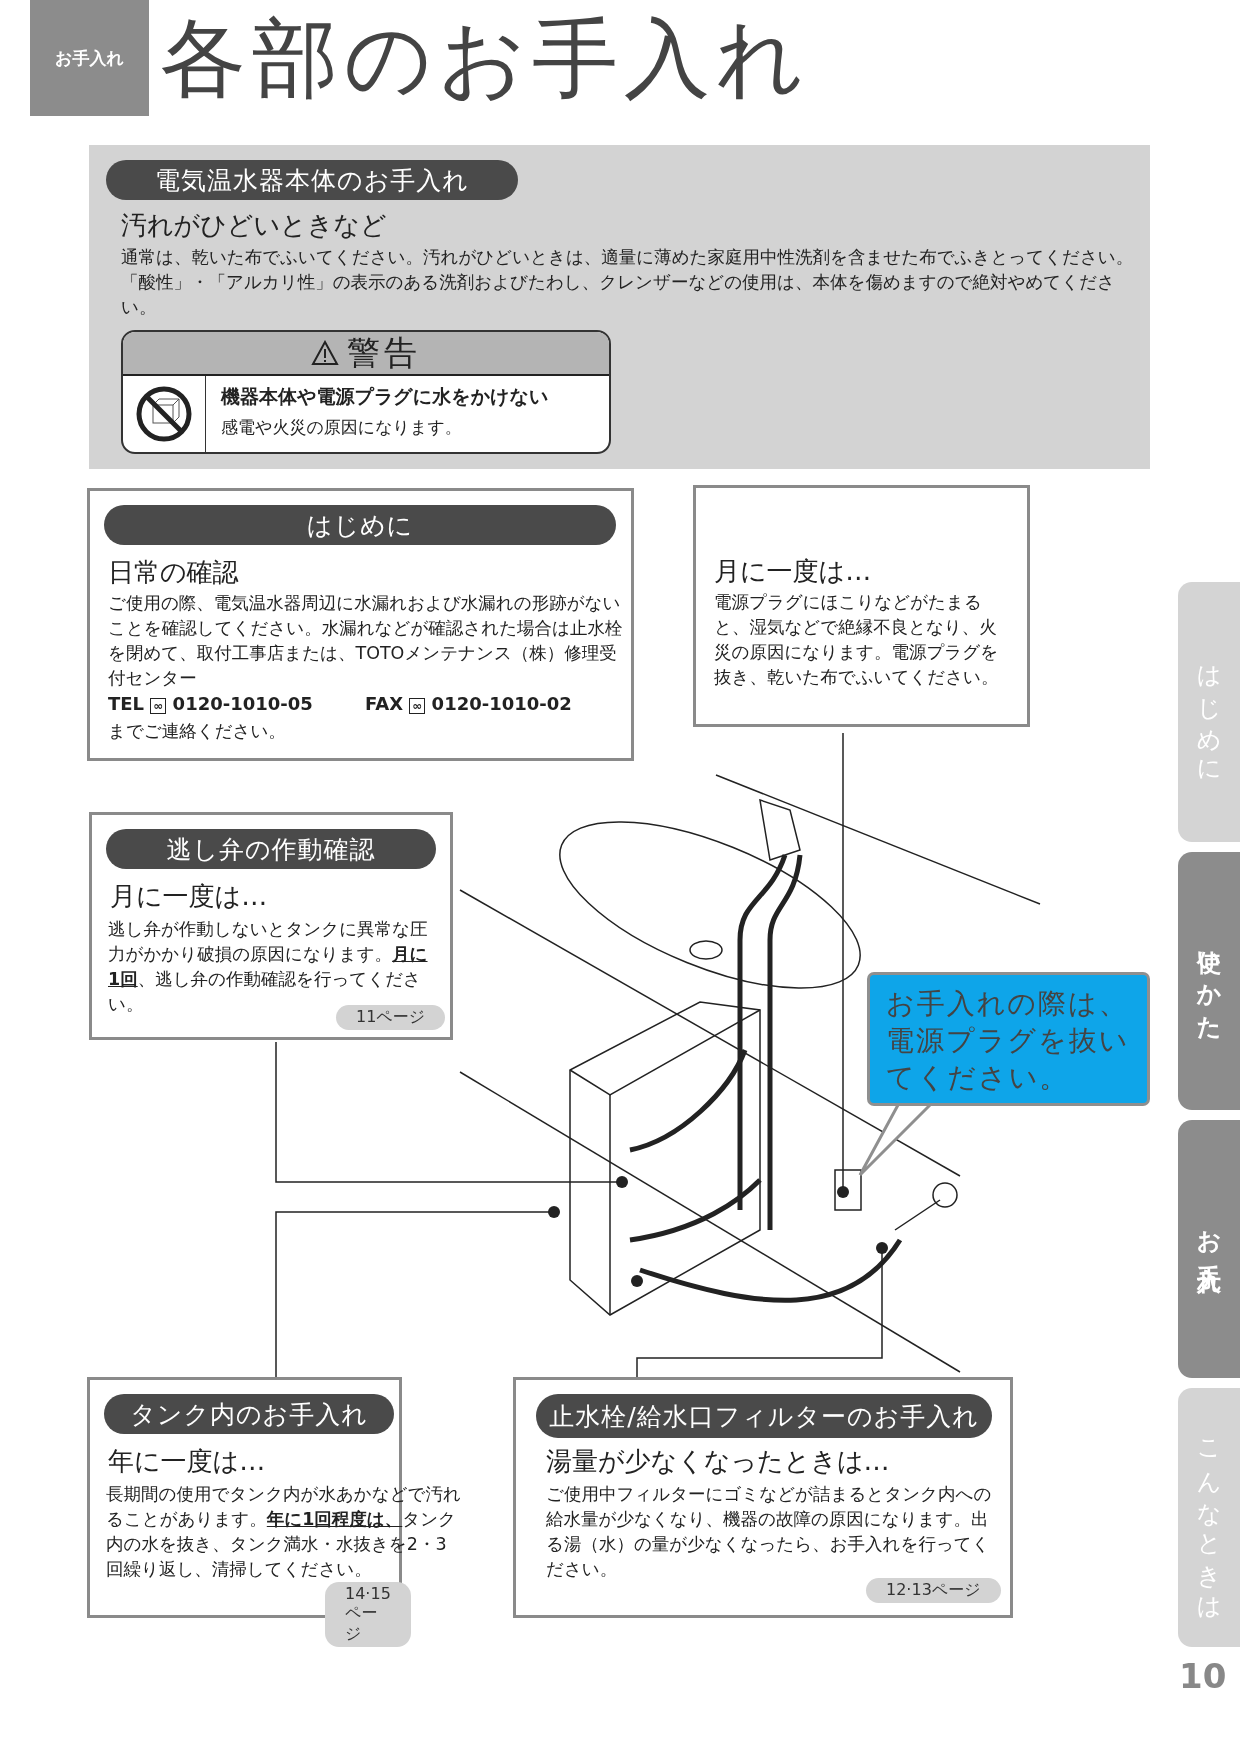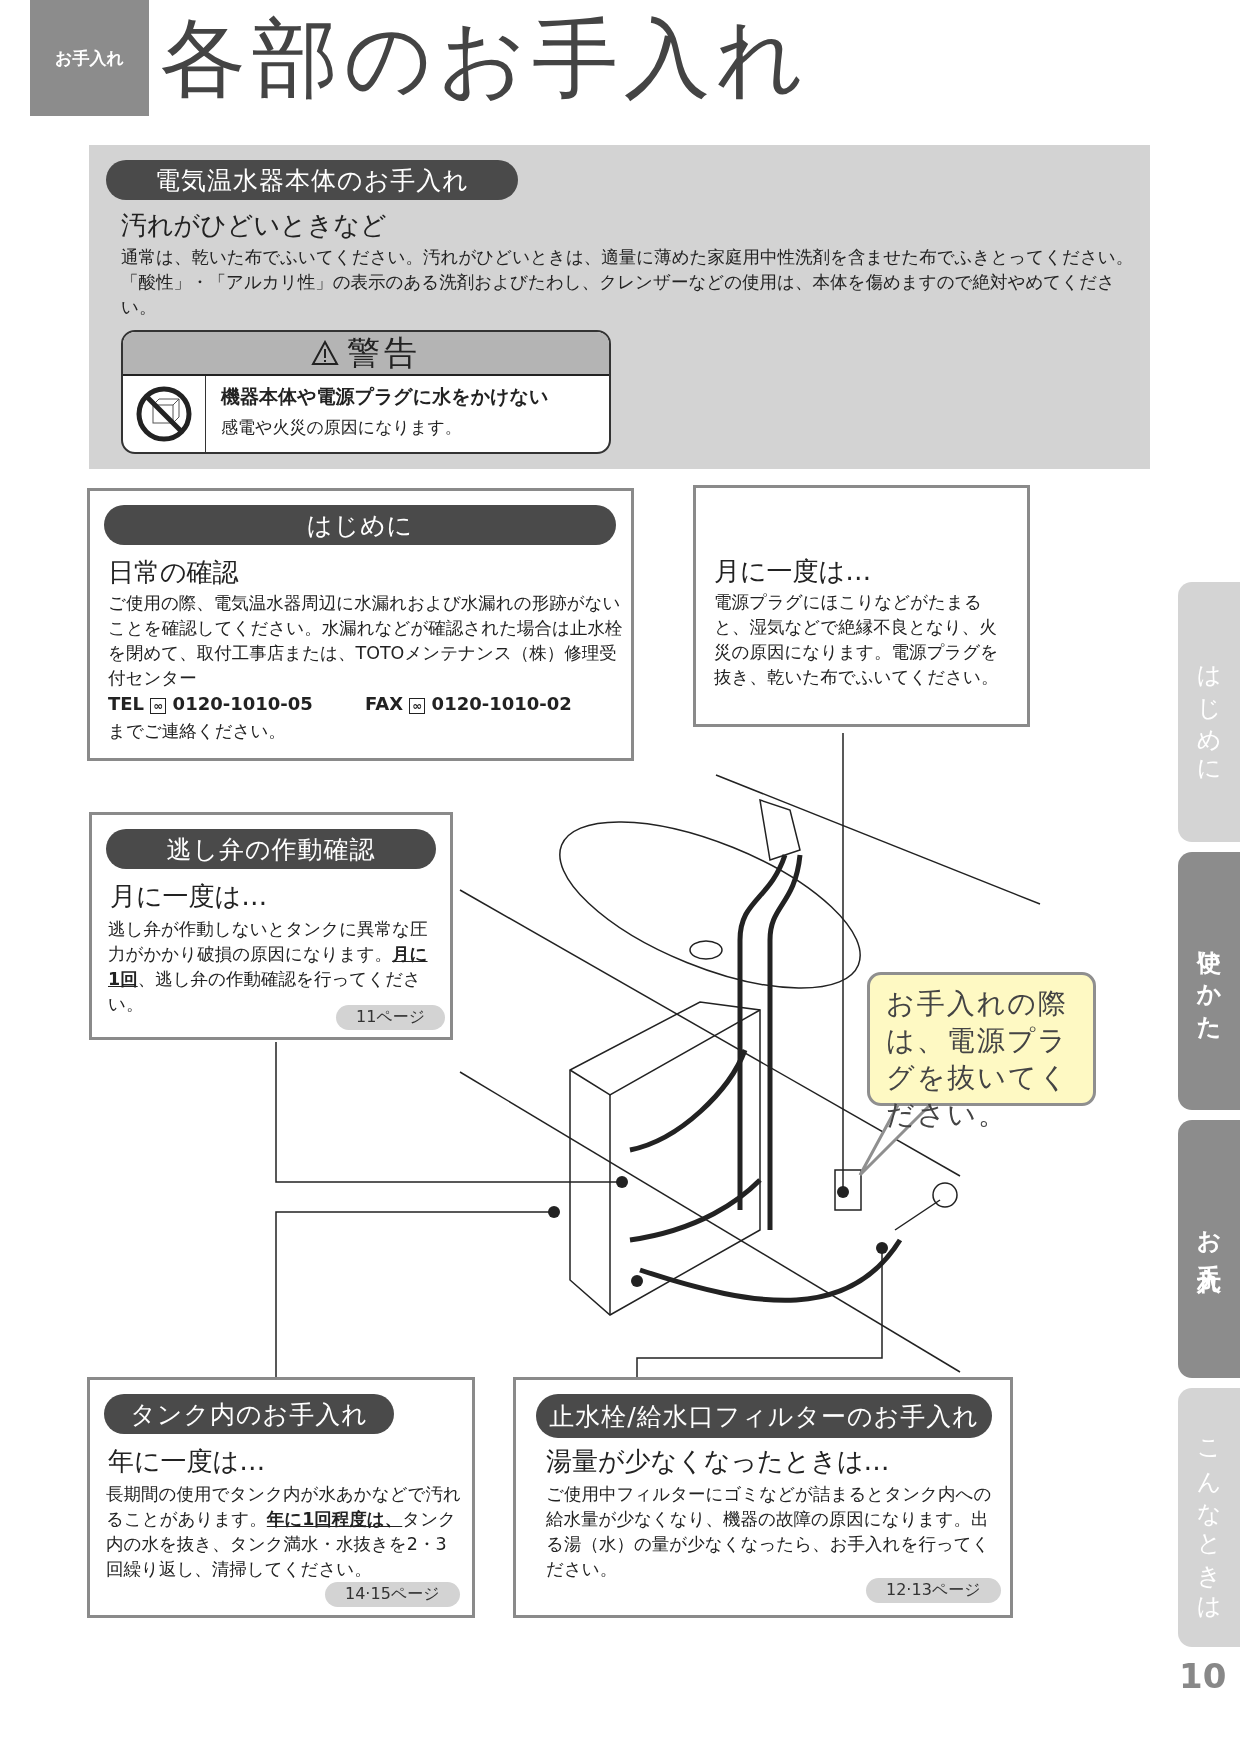--- a/index.html
+++ b/index.html
@@ -9,21 +9,21 @@
   .hdr-title{left:160px;top:8px;font-size:86px;color:#444;letter-spacing:6px;line-height:100px;}
   .panel{left:89px;top:145px;width:1061px;height:324px;background:#d3d3d3;}
   .pill{position:absolute;background:#4a4a4a;color:#fff;border-radius:22px;display:flex;align-items:center;justify-content:center;font-size:25px;letter-spacing:1px;}
   .subh{position:absolute;font-size:26px;color:#222;}
   .body{position:absolute;font-size:17.5px;line-height:25px;color:#222;}
   .box{position:absolute;background:#fff;border:3px solid #8a8a8a;box-sizing:border-box;}
   .pageref{position:absolute;background:#d3d3d3;border-radius:14px;font-size:16px;padding:2px 20px;color:#333;}
   .warn{left:121px;top:330px;width:486px;height:120px;border:2px solid #333;border-radius:14px;background:#fff;overflow:hidden;}
   .warn-head{height:42px;background:#b4b4b4;border-bottom:2px solid #222;display:flex;align-items:center;justify-content:center;font-size:33px;}
   .warn-icon{position:absolute;left:0;top:44px;width:82px;height:76px;border-right:1.5px solid #333;display:flex;align-items:center;justify-content:center;}
-  .bubble{left:867px;top:972px;width:229px;height:134px;border:3px solid #8f8f8f;border-radius:14px;background:#fef9c3;box-sizing:border-box;font-size:28px;line-height:37px;color:#444;padding:10px 0 0 16px;letter-spacing:2px;}
+  .bubble{left:867px;top:972px;width:283px;height:134px;border:3px solid #8f8f8f;border-radius:7px;background:#0ea5e9;box-sizing:border-box;font-size:28px;line-height:37px;color:#444;padding:10px 0 0 16px;letter-spacing:2px;}
   .tab{position:absolute;left:1178px;width:62px;border-radius:14px 0 0 14px;display:flex;align-items:center;justify-content:center;writing-mode:vertical-rl;font-size:24px;letter-spacing:4px;color:#fff;}
   .u{text-decoration:underline;font-weight:bold;}
   .b{font-weight:bold;}
 </style>
 </head>
 <body>
 
 <div class="abs hdr-tag">お手入れ</div>
 <div class="abs hdr-title">各部のお手入れ</div>
 
@@ -111,21 +111,21 @@
   <circle cx="622" cy="1182" r="6" fill="#222"></circle>
   <circle cx="554" cy="1212" r="6" fill="#222"></circle>
   <circle cx="637" cy="1281" r="6" fill="#222"></circle>
   <circle cx="882" cy="1248" r="6" fill="#222"></circle>
   <circle cx="843" cy="1192" r="6" fill="#222"></circle>
   <path d="M898 1105 L860 1175 L930 1105" fill="#fff" stroke="#8f8f8f" stroke-width="3"></path>
 </svg>
 
 <div class="abs bubble">お手入れの際は、電源プラグを抜いてください。</div>
 
-<div class="box" style="left:87px;top:1377px;width:388px;height:241px;">
+<div class="box" style="left:87px;top:1377px;width:315px;height:241px;">
   <div class="pill" style="left:14px;top:14px;width:290px;height:40px;">タンク内のお手入れ</div>
   <div class="subh" style="left:18px;top:64px;">年に一度は…</div>
   <div class="body" style="left:16px;top:102px;width:356px;">
     <span>長期間の使用でタンク内が水あかなどで汚れることがあります。</span><span class="u">年に1回程度は、</span><span>タンク内の水を抜き、タンク満水・水抜きを2・3回繰り返し、清掃してください。</span>
   </div>
   <div class="pageref" style="left:235px;top:202px;">14·15ページ</div>
 </div>
 
 <div class="box" style="left:513px;top:1377px;width:500px;height:241px;">
   <div class="pill" style="left:20px;top:14px;width:456px;height:44px;">止水栓/給水口フィルターのお手入れ</div>

